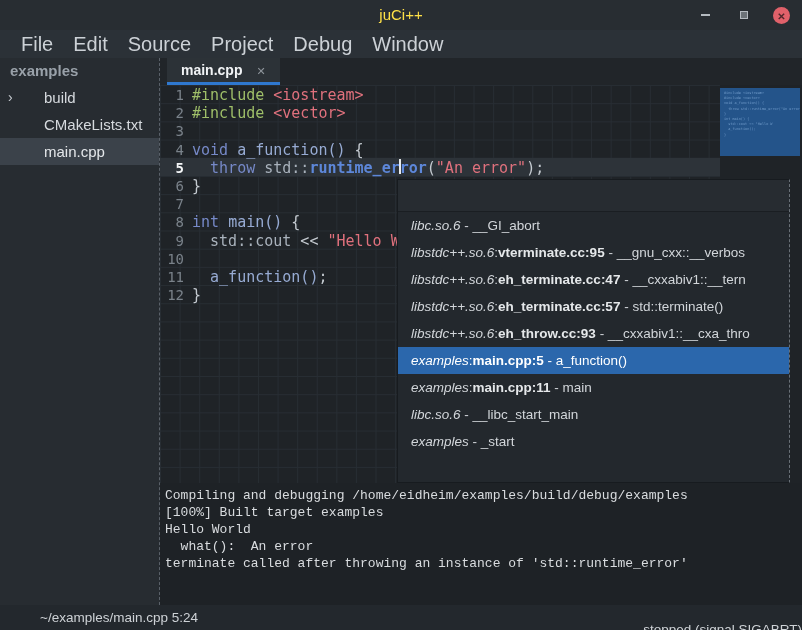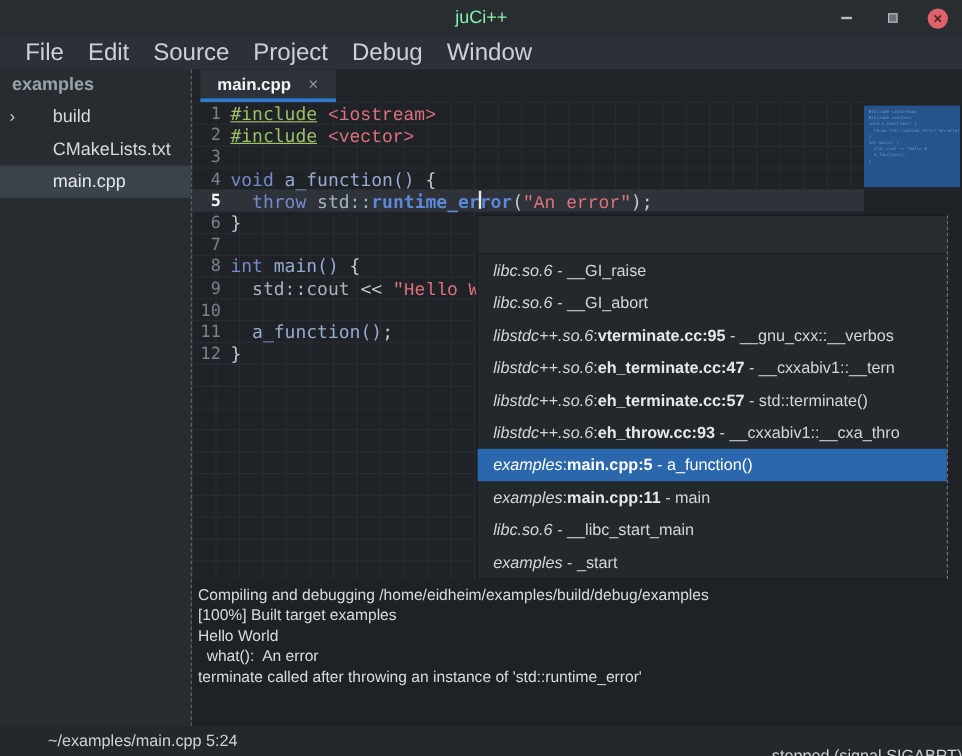--- a/index.html
+++ b/index.html
@@ -4,21 +4,21 @@
 <style>
   * { margin:0; padding:0; box-sizing:border-box; }
   html,body { background:#1a1d20; }
   .window {
     position:relative; width:802px; height:630px; overflow:hidden;
     background:#23282c; font-family:"Liberation Sans", sans-serif;
     -webkit-font-smoothing:antialiased;
   }
   
   .titlebar { position:absolute; top:0; left:0; right:0; height:30px; background:var(--titlebar); }
-  .title { position:absolute; inset:0; line-height:30px; text-align:center; color:#86efac; font-size:15px; }
+  .title { position:absolute; inset:0; line-height:30px; text-align:center; color:#fde047; font-size:15px; }
   .controls { position:absolute; right:12px; top:0; height:30px; display:flex; align-items:center; gap:21px; }
   .wbtn { width:17px; height:17px; display:flex; align-items:center; justify-content:center; }
   .glyph-min { width:9px; height:2px; background:#b4bac0; }
   .glyph-restore { width:8px; height:8px; border:1.5px solid #b4bac0; background:#6c7278; }
   .wbtn.close { border-radius:50%; background:var(--close_red); }
   .glyph-x::before { content:"\2715"; font-size:10px; font-weight:bold; color:#4f272b; line-height:1; }
   
   .menubar { position:absolute; top:30px; left:0; right:0; height:28px; background:var(--menubar);
              display:flex; align-items:center; padding-left:11px; }
   .menu-item { padding:0 10px; color:#ccd1d6; font-size:20px; line-height:28px; }
@@ -49,41 +49,41 @@
   .gut-line { height:18.2px; line-height:18.2px; }
   .gut-line.cur { color:#f3f5f6; font-weight:bold; }
   .code { position:absolute; top:1px; left:32px; right:0;
           font-family:"DejaVu Sans Mono", monospace; font-size:15px; }
   .code-line { height:18.2px; line-height:18.2px; white-space:pre; }
   .tk-pl  { color:var(--pl); }
   .tk-kw  { color:var(--kw); }
   .tk-fn  { color:var(--fn); }
   .tk-fnb { color:var(--fnb); font-weight:bold; }
   .tk-ns  { color:var(--ns); }
-  .tk-pre { color:var(--pre);text-decoration:underline; }
-  .tk-str { color:var(--str);font-family:Liberation Mono, monospace; }
+  .tk-pre { color:var(--pre); }
+  .tk-str { color:var(--str); }
   .caret { position:absolute; left:239px; top:74px; width:1.5px; height:15px; background:#e9ebed; }
   
   .minimap { position:absolute; left:560px; top:3px; width:80px; height:68px;
              background:var(--minimap_bg); overflow:hidden; padding:3px 0 0 4px; }
   .mm-line { font-family:"DejaVu Sans Mono", monospace; font-size:3.5px; line-height:5.2px;
              color:#6f9ac9; white-space:pre; }
   
   .popup { position:absolute; left:237px; top:94px; width:393px; height:304px;
            background:#23282d; border:1px solid #171b1f; border-right:1px dashed #6a7178; }
   .popup-entry { height:32px; background:#272c31; border-bottom:1px solid #1a1e22; }
   .bt-item { height:27px; line-height:27px; padding-left:13px; font-size:13.5px; color:#d2d6da;
              white-space:nowrap; overflow:hidden; }
   .bt-item .mod { font-style:italic; }
   .bt-item .loc { font-weight:bold; color:#e5e8ea; }
   .bt-item.selected { background:var(--selection_blue); color:#ffffff; }
   .bt-item.selected .loc { color:#ffffff; }
   
   .terminal { position:absolute; left:160px; top:483px; right:0; bottom:25px; background:#1e2226;
-              padding:4px 0 0 5px; font-family:Liberation Sans, sans-serif; font-size:13px;
+              padding:4px 0 0 5px; font-family:Liberation Mono, monospace; font-size:13px;
               color:var(--terminal_text); }
   .term-line { height:17px; line-height:17px; white-space:pre; }
   
   .statusbar { position:absolute; left:0; right:0; bottom:0; height:25px; background:#23282d;
                font-size:13.5px; color:#ced2d6; }
   .status-left { position:absolute; left:8px; top:0; line-height:25px;margin-left:32px; }
   .status-center { position:absolute; left:0; right:0; top:12px; line-height:25px; text-align:right; }
 </style>
 </head>
 <body>
@@ -183,21 +183,20 @@
           <div class="mm-line">  std::cout &lt;&lt; "Hello W</div>
           <div class="mm-line"></div>
           <div class="mm-line">  a_function();</div>
           <div class="mm-line">}</div>
         </div>
     </div>
 
     <div class="popup">
       <div class="popup-entry"></div>
       <div class="popup-list">
-          <div class="bt-item"><span class="mod">libc.so.6</span><span class="sym"> - __GI_raise</span></div>
           <div class="bt-item"><span class="mod">libc.so.6</span><span class="sym"> - __GI_abort</span></div>
           <div class="bt-item"><span class="mod">libstdc++.so.6</span><span>:</span><span class="loc">vterminate.cc:95</span><span class="sym"> - __gnu_cxx::__verbos</span></div>
           <div class="bt-item"><span class="mod">libstdc++.so.6</span><span>:</span><span class="loc">eh_terminate.cc:47</span><span class="sym"> - __cxxabiv1::__tern</span></div>
           <div class="bt-item"><span class="mod">libstdc++.so.6</span><span>:</span><span class="loc">eh_terminate.cc:57</span><span class="sym"> - std::terminate()</span></div>
           <div class="bt-item"><span class="mod">libstdc++.so.6</span><span>:</span><span class="loc">eh_throw.cc:93</span><span class="sym"> - __cxxabiv1::__cxa_thro</span></div>
           <div class="bt-item selected"><span class="mod">examples</span><span>:</span><span class="loc">main.cpp:5</span><span class="sym"> - a_function()</span></div>
           <div class="bt-item"><span class="mod">examples</span><span>:</span><span class="loc">main.cpp:11</span><span class="sym"> - main</span></div>
           <div class="bt-item"><span class="mod">libc.so.6</span><span class="sym"> - __libc_start_main</span></div>
           <div class="bt-item"><span class="mod">examples</span><span class="sym"> - _start</span></div>
         </div>

